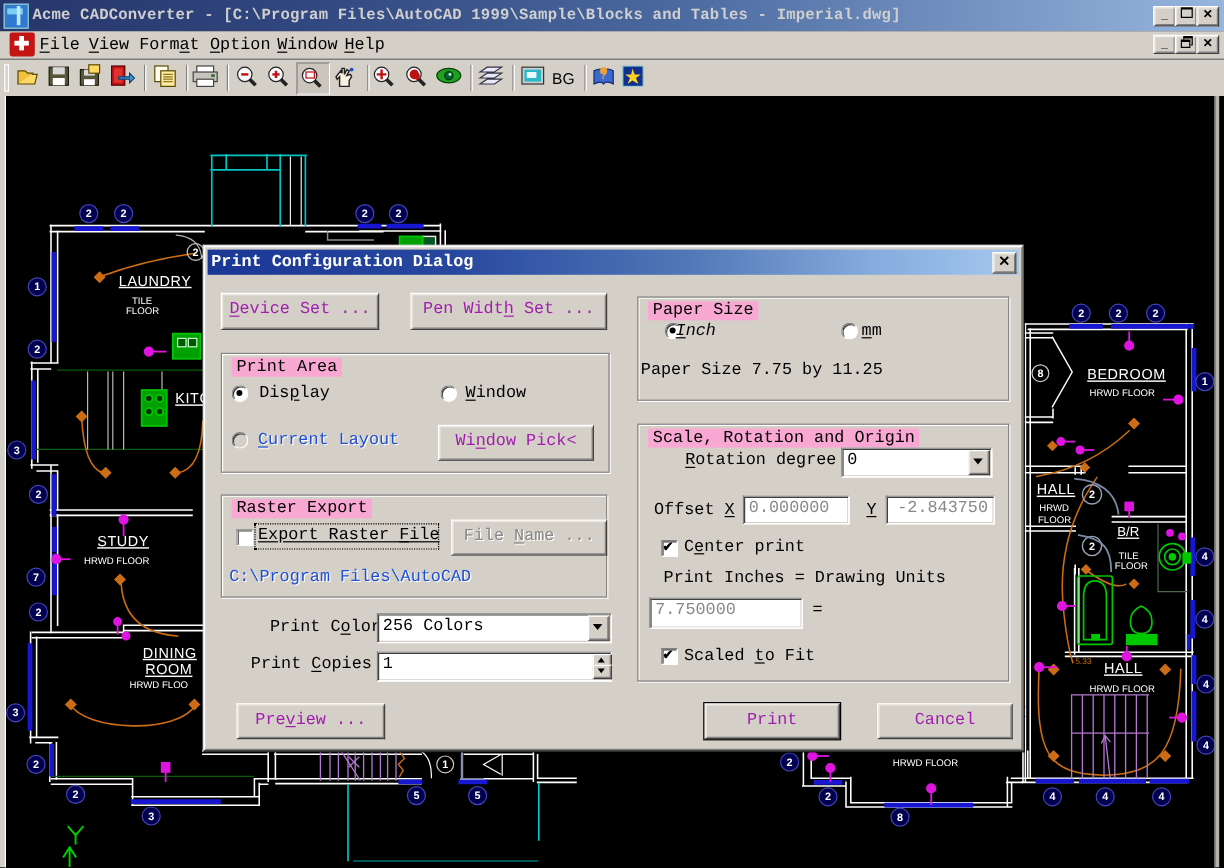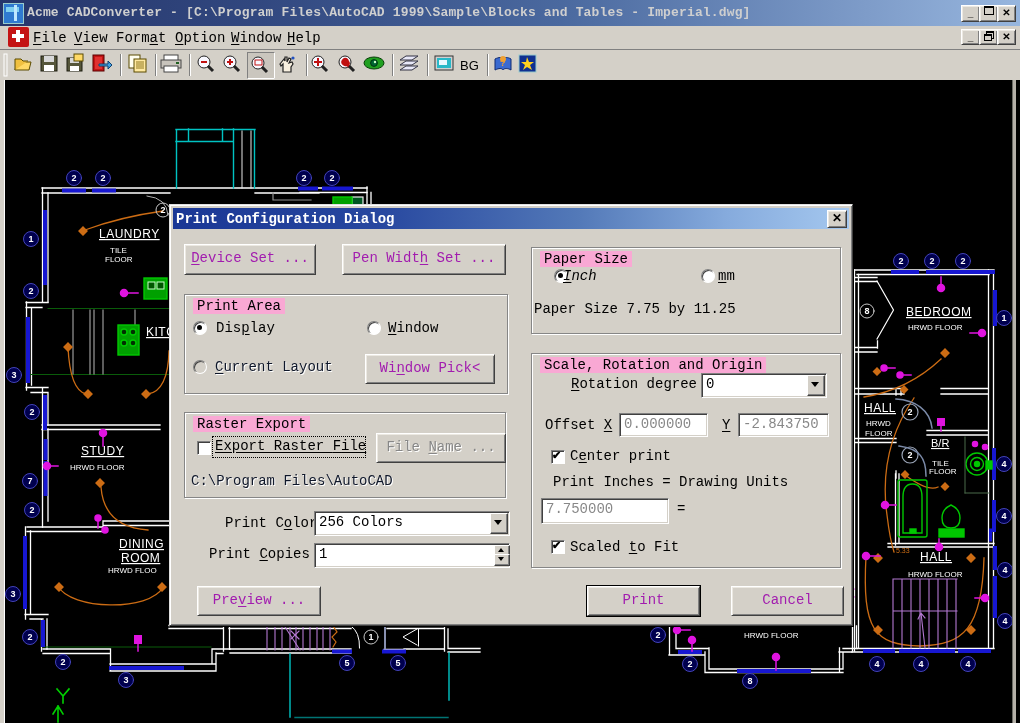--- a/index.html
+++ b/index.html
@@ -47,21 +47,21 @@
 .btn{position:absolute;background:#d4d0c8;
   border:1px solid;border-color:#fff #404040 #404040 #fff;
   box-shadow:inset 1px 1px 0 #ece9e2,inset -1px -1px 0 #808080;
   font:14px "Liberation Mono",monospace;color:#a21caf;text-align:center;}
 .btn.default{outline:1px solid #000;}
 .btn.disabled{color:#878787;text-shadow:1px 1px 0 #fff;}
 .grp{position:absolute;border:1px solid #868686;box-shadow:1px 1px 0 #fff,inset 1px 1px 0 #fff;}
 .grplabel{position:absolute;top:-9px;left:8px;background:#f9a8d4;padding:0 4px;
   font:14px "Liberation Mono",monospace;color:#000;white-space:nowrap;margin-top:12px;}
 .lbl{position:absolute;font:14px "Liberation Mono",monospace;color:#000;white-space:nowrap;}
-.lbl.gray{color:#0f172a;text-shadow:1px 1px 0 #fff;}
+.lbl.gray{color:#1d4ed8;text-shadow:1px 1px 0 #fff;}
 .radio{position:absolute;width:12px;height:12px;border-radius:50%;background:#fff;
   border:1px solid;border-color:#808080 #fff #fff #808080;box-shadow:inset 1px 1px 0 #404040;}
 .radio.sel:before{content:"";position:absolute;left:3px;top:3px;width:5px;height:5px;border-radius:50%;background:#000;}
 .radio.disabled{background:#d4d0c8;}
 .check{position:absolute;width:12px;height:12px;background:#fff;
   border:1px solid;border-color:#808080 #fff #fff #808080;box-shadow:inset 1px 1px 0 #404040;}
 .check.on:before{content:"\2714";position:absolute;left:0px;top:-2px;font:bold 11px "Liberation Sans",sans-serif;color:#000;}
 .edit{position:absolute;background:#fff;
   border:1px solid;border-color:#808080 #fff #fff #808080;box-shadow:inset 1px 1px 0 #404040,inset -1px -1px 0 #d4d0c8;
   font:14px "Liberation Mono",monospace;color:#000;padding:2px 0 0 4px;white-space:nowrap;}
@@ -563,21 +563,21 @@
   <div class="lbl" style="left:364px;top:96px;">Paper Size 7.75 by 11.25</div>
 
   <div class="grp" style="left:361px;top:148px;width:308px;height:213px;">
     <div class="grplabel">Scale, Rotation and Origin</div>
   </div>
   <div class="lbl" style="left:401px;top:171px;"><u>R</u>otation degree</div>
   <div class="edit" style="left:531px;top:168px;width:120px;height:21px;">0<div class="combobtn"></div></div>
   <div class="lbl" style="left:375px;top:212px;">Offset <u>X</u></div>
   <div class="edit gray" style="left:449px;top:208px;width:83px;height:20px;">0.000000</div>
   <div class="lbl" style="left:552px;top:212px;"><u>Y</u></div>
-  <div class="edit gray" style="left:568px;top:208px;width:85px;height:20px;">-2.843750</div>
+  <div class="edit gray" style="left:568px;top:208px;width:85px;height:20px;text-align:center;">-2.843750</div>
   <div class="check on" style="left:381px;top:245px;"></div>
   <div class="lbl" style="left:400px;top:243px;">C<u>e</u>nter print</div>
   <div class="lbl" style="left:383px;top:269px;">Print Inches  =  Drawing Units</div>
   <div class="edit gray" style="left:371px;top:293px;width:122px;height:22px;">7.750000</div>
   <div class="lbl" style="left:507px;top:296px;">=</div>
   <div class="check on" style="left:381px;top:335px;"></div>
   <div class="lbl" style="left:400px;top:334px;">Scaled <u>t</u>o Fit</div>
 
   <div class="btn default" style="left:417px;top:381px;width:111px;height:28px;line-height:26px;">Print</div>
   <div class="btn" style="left:561px;top:381px;width:111px;height:28px;line-height:26px;text-align:center;">Cancel</div>

